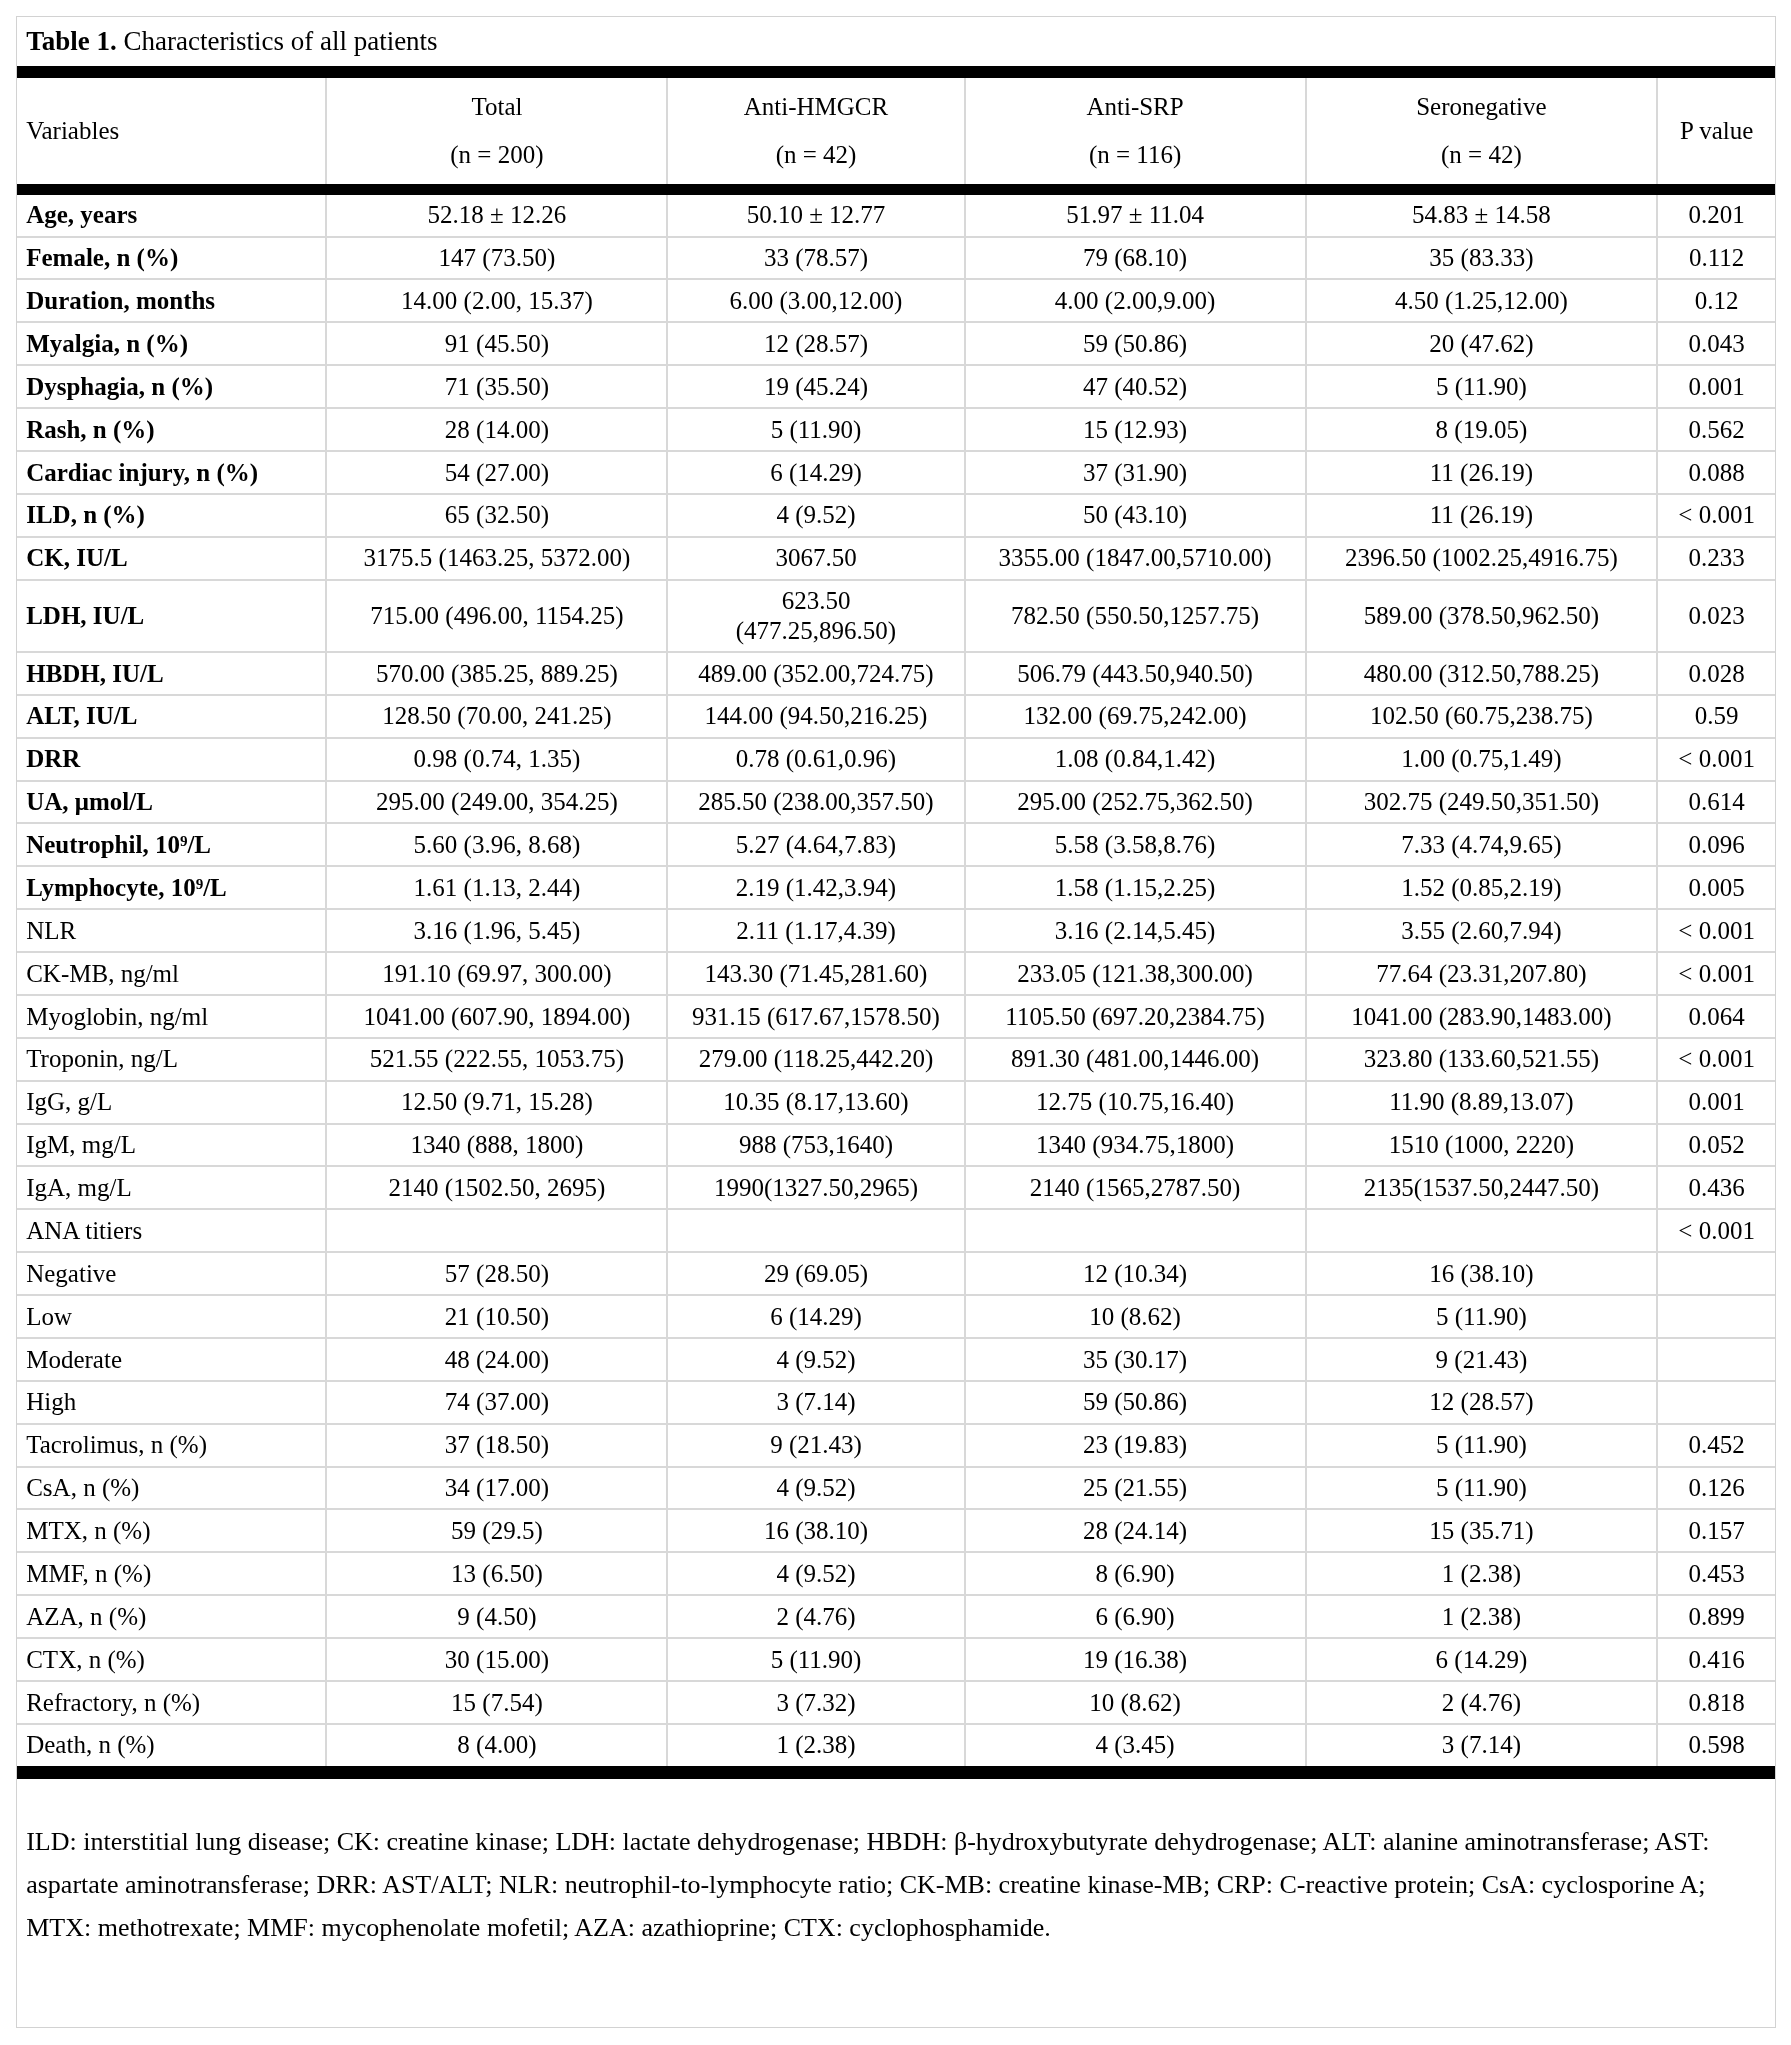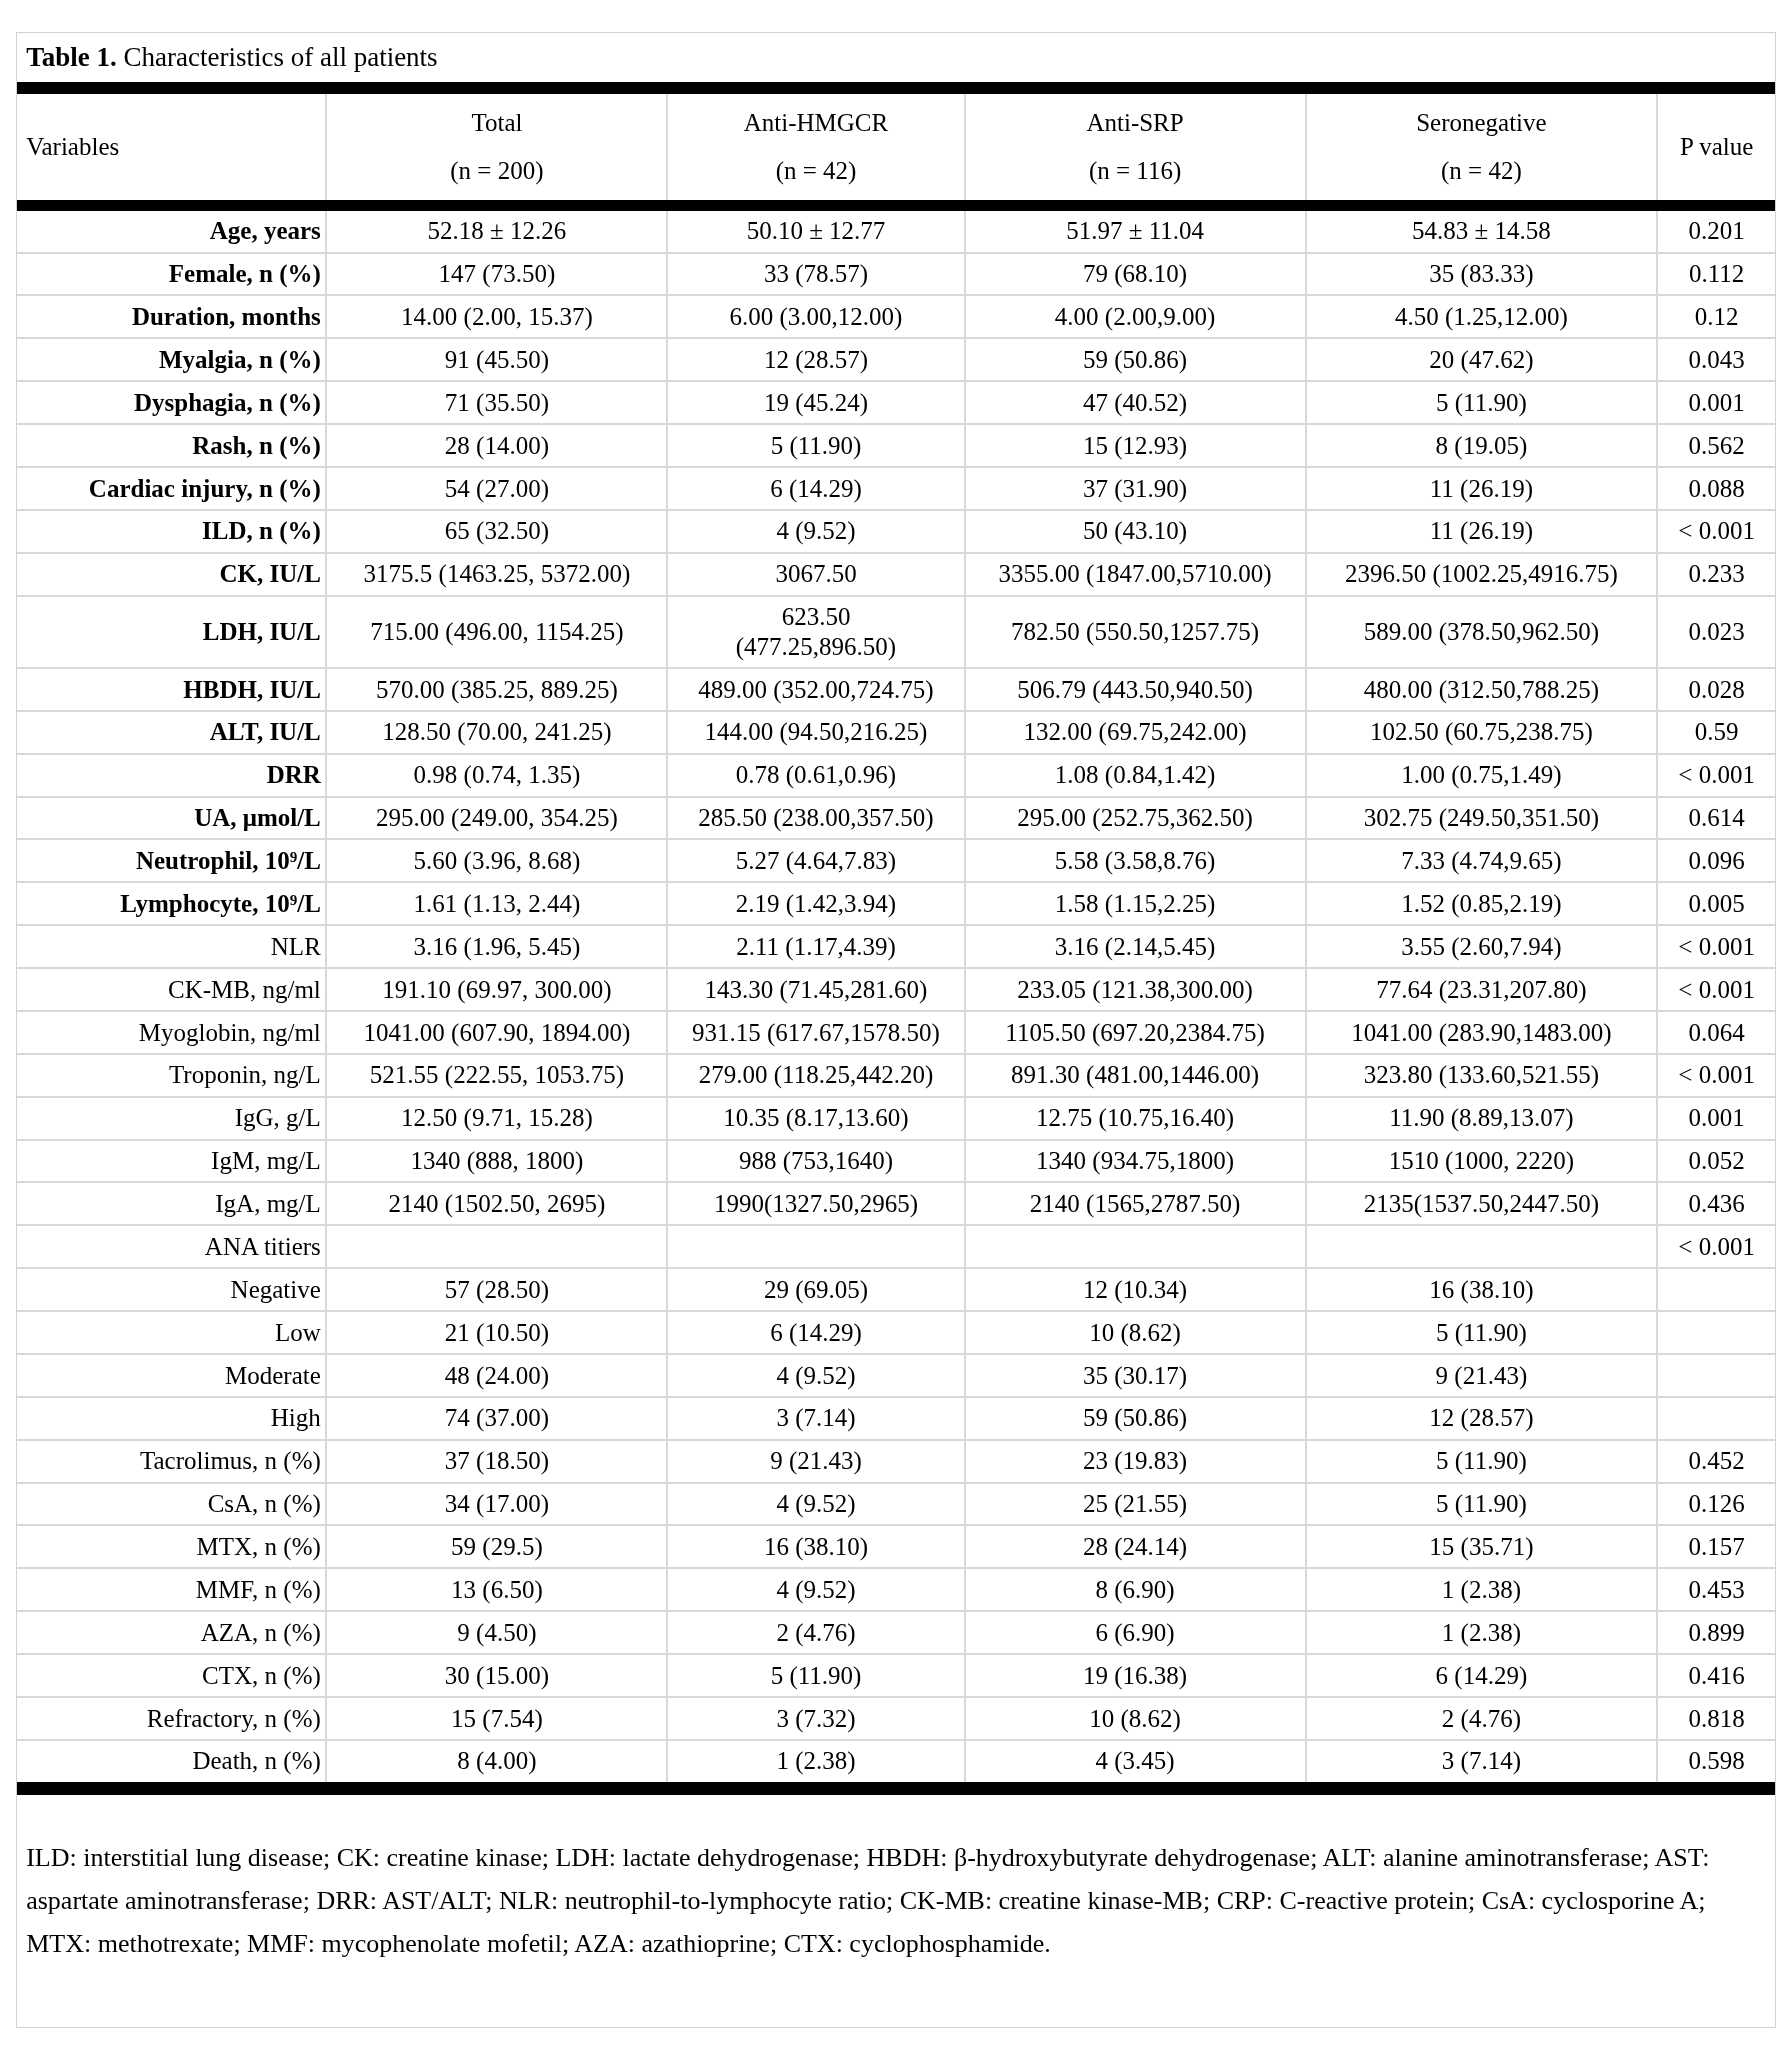--- a/index.html
+++ b/index.html
@@ -16,21 +16,20 @@
   }
   .frame {
     position: absolute;
     left: 16px;
     top: 16px;
     right: 15px;
     bottom: 18.3px;
     border: 1.7px solid #d2d2d2;
     background: #ffffff;
     box-sizing: border-box;
-    margin-top: 16px;
   }
   .title {
     font-size: 27px;
     line-height: 1.2;
     padding: 8px 6.9px 8.6px 9.2px;
     white-space: nowrap;
   }
   .title .prefix { font-weight: bold; }
   table.patients {
     width: 100%;
@@ -66,21 +65,21 @@
 
   tbody td {
     padding: 5.7px 4.6px;
     text-align: center;
     vertical-align: middle;
     line-height: 1.18;
     white-space: pre-line;
     overflow: hidden;
   }
   tbody td.label {
-    text-align: right;
+    text-align: left;
     padding-left: 9.2px;
     white-space: nowrap;
   }
   tbody tr.bold td.label { font-weight: bold; }
   tbody tr:last-child td { border-bottom: 13.7px solid #000; }
 
   .footnote {
     font-size: 26px;
     line-height: 1.66;
     padding: 41px 10.3px 0 9.2px;

